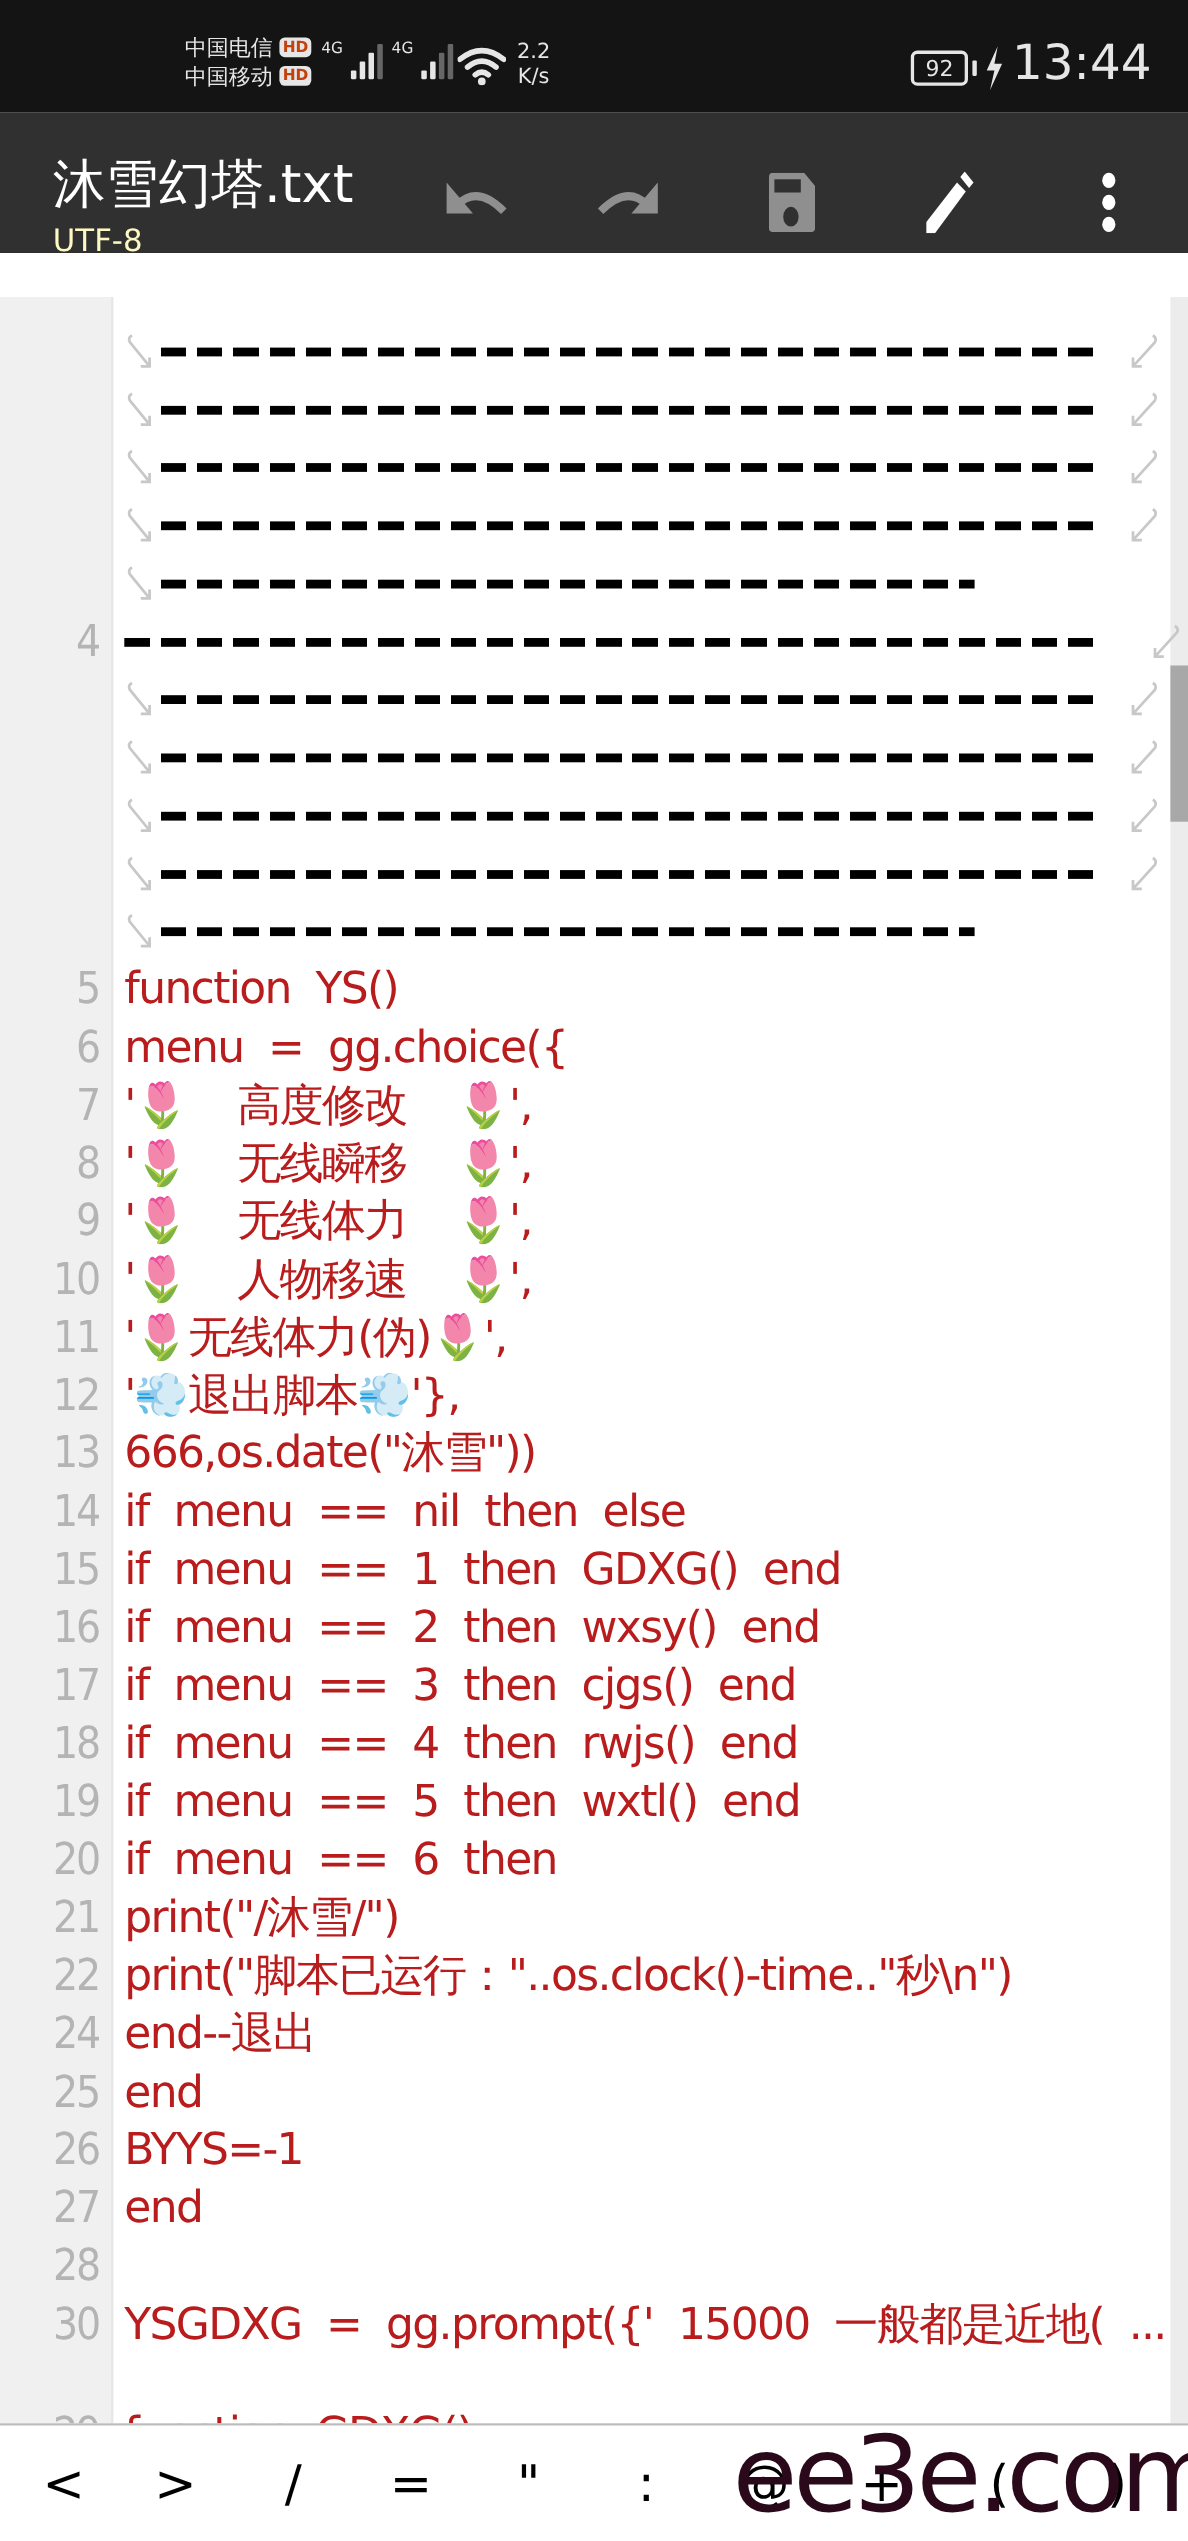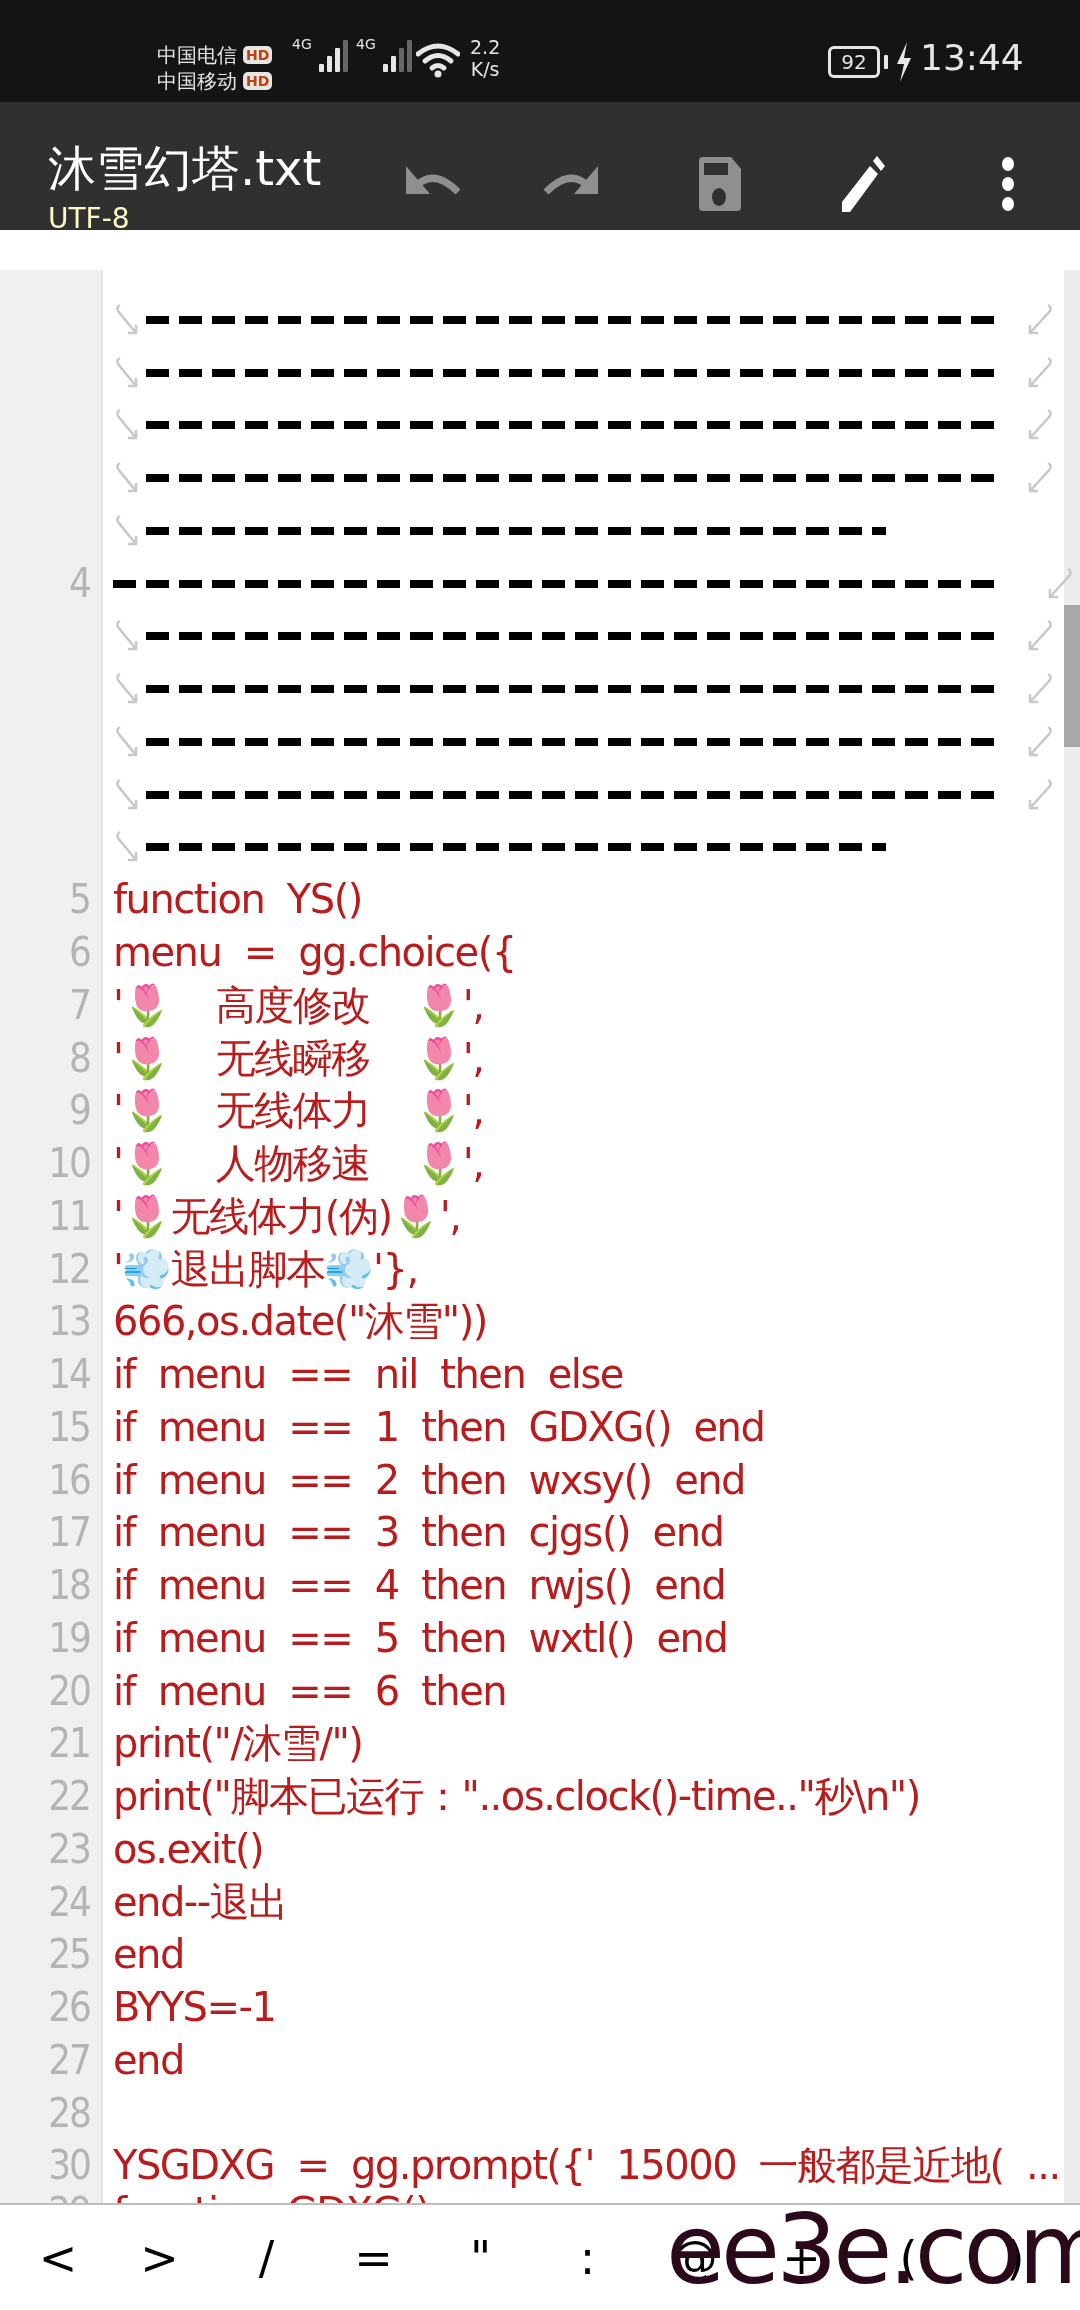--- a/index.html
+++ b/index.html
@@ -1,33 +1,33 @@
 <!DOCTYPE html>
 <html><head>
 <meta charset="utf-8">
 <style>
   * { box-sizing: border-box; margin: 0; padding: 0; }
   html, body { width: 1080px; height: 2310px; overflow: hidden; background: #ffffff; }
   body { position: relative; font-family: "DejaVu Sans", "Liberation Sans", sans-serif; }
 
   
   .status-bar { position: absolute; left: 0; top: 0; width: 1080px; height: 102px; background: #141414; color: #e6e6e6; }
-  .carriers { position: absolute; left: 157px; top: 30px; font-size: 20px; line-height: 26px; margin-top: 12px; }
+  .carriers { position: absolute; left: 168px; top: 30px; font-size: 20px; line-height: 26px; }
   .carrier-row { display: flex; align-items: center; gap: 6px; }
   .hd-badge { display: inline-block; background: #e6e6e6; color: #c2410c; font-size: 14px; font-weight: bold; border-radius: 5px; padding: 0 3px; line-height: 18px; }
   .signal { position: absolute; top: 40px; display: flex; align-items: flex-end; gap: 3px; }
   .signal .net { font-size: 14px; font-weight: normal; align-self: flex-start; margin-right: 4px; margin-top: -4px; }
   .signal .bar { width: 5px; background: #e6e6e6; border-radius: 1px; }
   .signal .bar.dim { background: #666; }
   .wifi { position: absolute; left: 416px; top: 42px; width: 44px; height: 36px; }
   .speed { position: absolute; left: 470px; top: 36px; font-size: 19px; line-height: 22px; text-align: center; }
   .battery { position: absolute; left: 828px; top: 46px; width: 52px; height: 32px; border: 3px solid #e6e6e6; border-radius: 6px; font-size: 20px; text-align: center; line-height: 26px; }
   .battery-tip { position: absolute; left: 884px; top: 55px; width: 4px; height: 14px; background: #e6e6e6; border-radius: 1px; }
   .bolt { position: absolute; left: 894px; top: 42px; width: 20px; height: 40px; }
-  .clock { position: absolute; left: 920px; top: 36px; font-size: 36px; line-height: 44px; color: #e6e6e6; }
+  .clock { position: absolute; left: 920px; top: 36px; font-size: 44px; line-height: 44px; color: #e6e6e6; }
 
   
   .app-bar { position: absolute; left: 0; top: 102px; width: 1080px; height: 128px; background: #303030; }
   .file-title { position: absolute; left: 48px; top: 38px; font-size: 48px; color: #ffffff; line-height: 56px; }
   .file-encoding { position: absolute; left: 48px; top: 100px; font-size: 28px; color: #fef9c3; line-height: 34px; }
   .tb-btn { position: absolute; top: 40px; width: 84px; height: 84px; display: flex; align-items: center; justify-content: center; }
   .tb-btn svg { display: block; }
 
   
   .editor { position: absolute; left: 0; top: 270px; width: 1080px; height: 1935px; background: #ffffff; overflow: hidden; }
@@ -315,24 +315,20 @@
       </div>
       <div class="line">
         <span class="ln">21</span>
         <span class="code">print("/沐雪/")</span>
       </div>
       <div class="line">
         <span class="ln">22</span>
         <span class="code">print("脚本已运行："..os.clock()-time.."秒\n")</span>
       </div>
       <div class="line">
-        <span class="ln">23</span>
-        <span class="code">os.exit()</span>
-      </div>
-      <div class="line">
         <span class="ln">24</span>
         <span class="code">end--退出</span>
       </div>
       <div class="line">
         <span class="ln">25</span>
         <span class="code">end</span>
       </div>
       <div class="line">
         <span class="ln">26</span>
         <span class="code">BYYS=-1</span>

